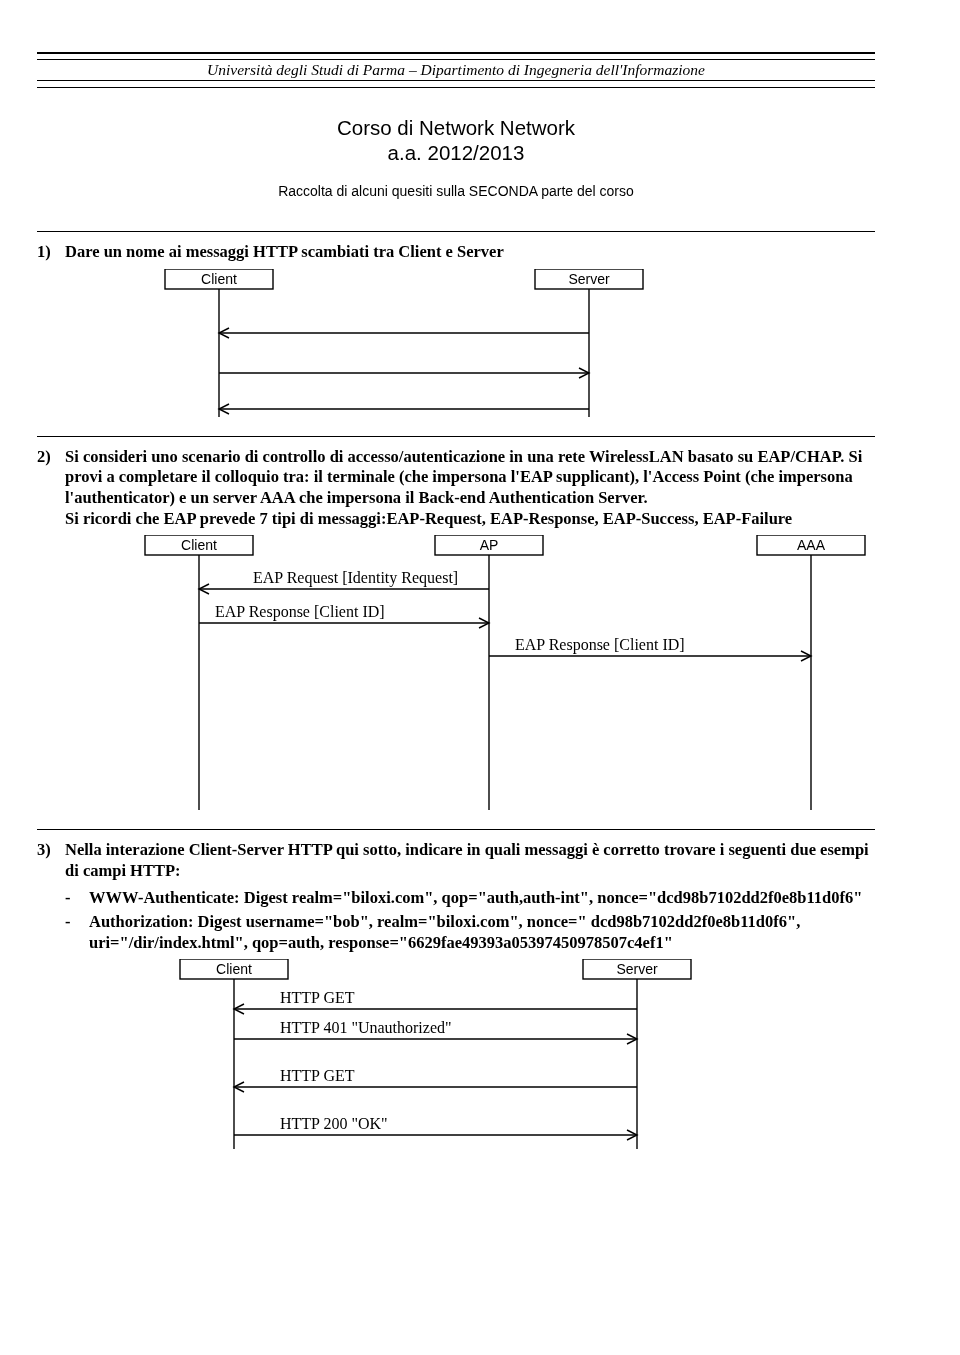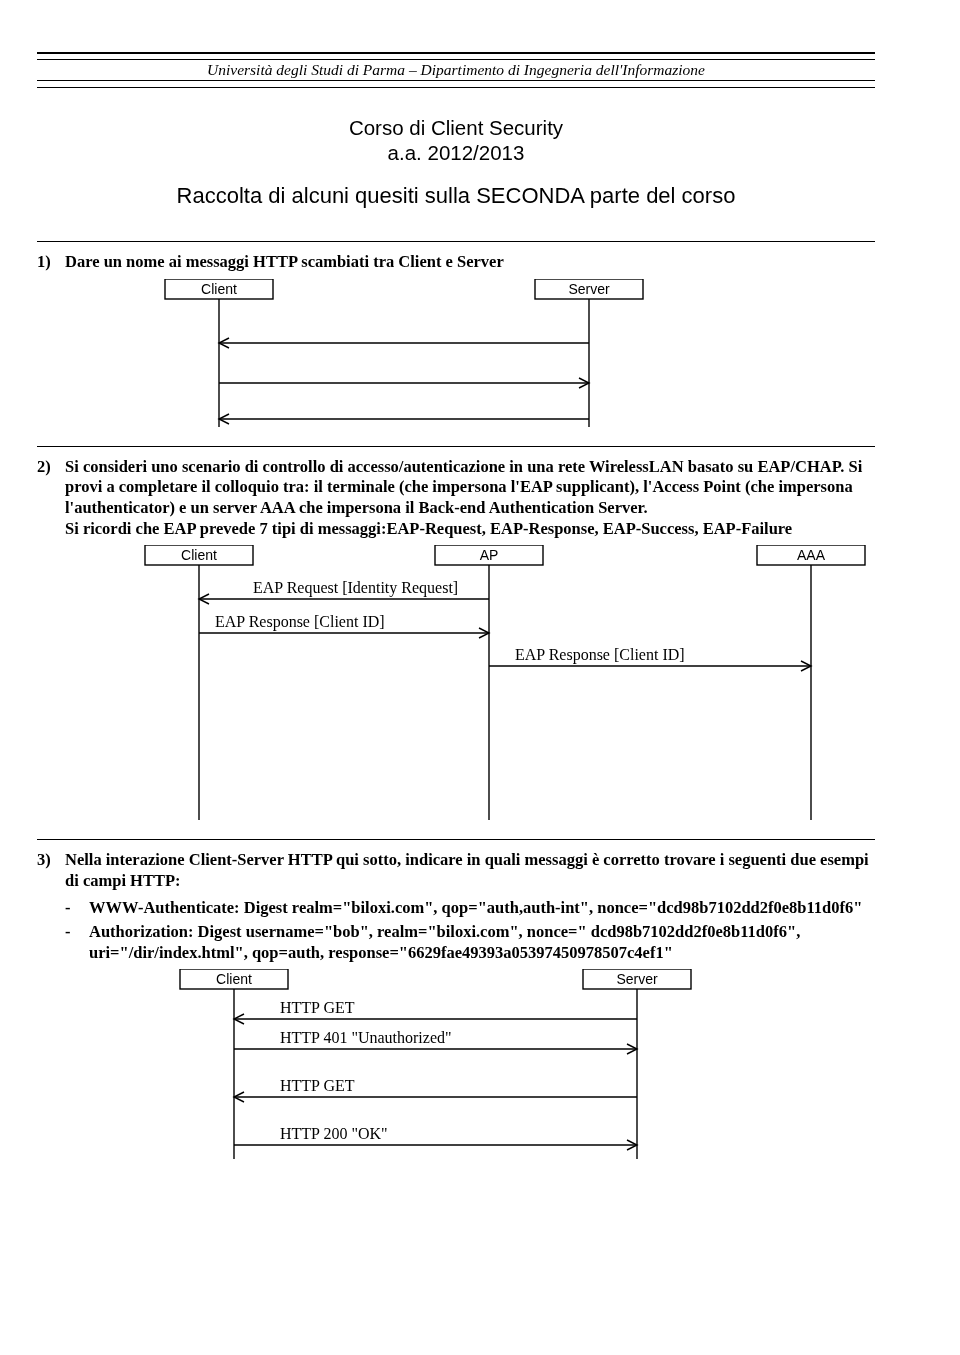--- a/index.html
+++ b/index.html
@@ -41,21 +41,21 @@
   .title-block {
     text-align: center;
     font-family: Arial, Helvetica, sans-serif;
     font-size: 20.5px;
     margin-bottom: 18px;
     line-height: 1.2;
   }
   .subtitle {
     text-align: center;
     font-family: Arial, Helvetica, sans-serif;
-    font-size: 22px;
+    font-size: 14px;
     margin-bottom: 32px;
   }
   .hr-thin {
     border: none;
     border-top: 1.5px solid #000;
     margin: 8px 0 10px 0;
   }
   .question {
     margin-bottom: 10px;
   }
@@ -98,21 +98,21 @@
 </head>
 <body>
 
 <div class="page">
 
   <div class="double-rule">
     <span class="inner">Università degli Studi di Parma – Dipartimento di Ingegneria dell'Informazione</span>
   </div>
 
   <div class="title-block">
-    <div>Corso di Client Security</div>
+    <div>Corso di Network Network</div>
     <div>a.a. 2012/2013</div>
   </div>
 
   <div class="subtitle">Raccolta di alcuni quesiti sulla SECONDA parte del corso</div>
 
   <hr class="hr-thin">
   <div class="question">
     <div class="question-row">
       <div class="q-num">1)</div>
       <div class="q-text">Dare un nome ai messaggi HTTP scambiati tra Client e Server</div>

